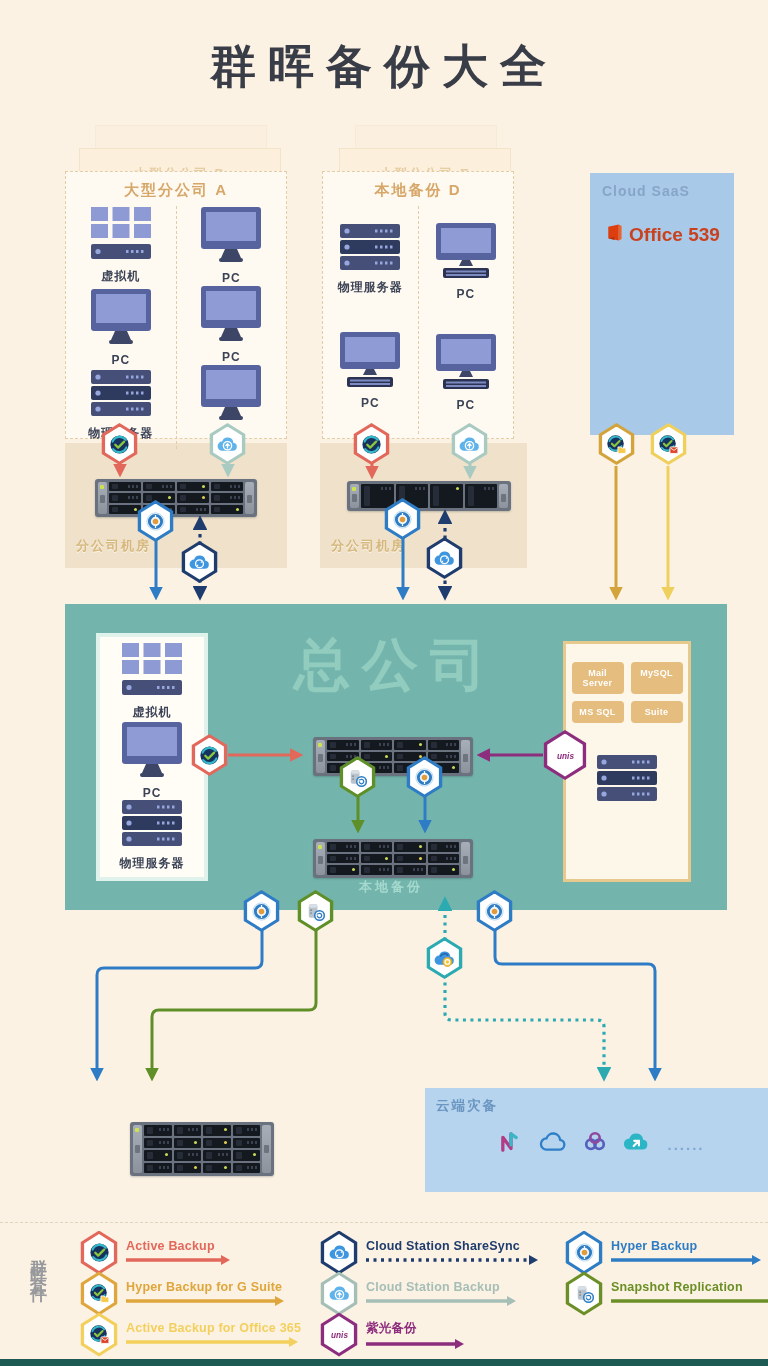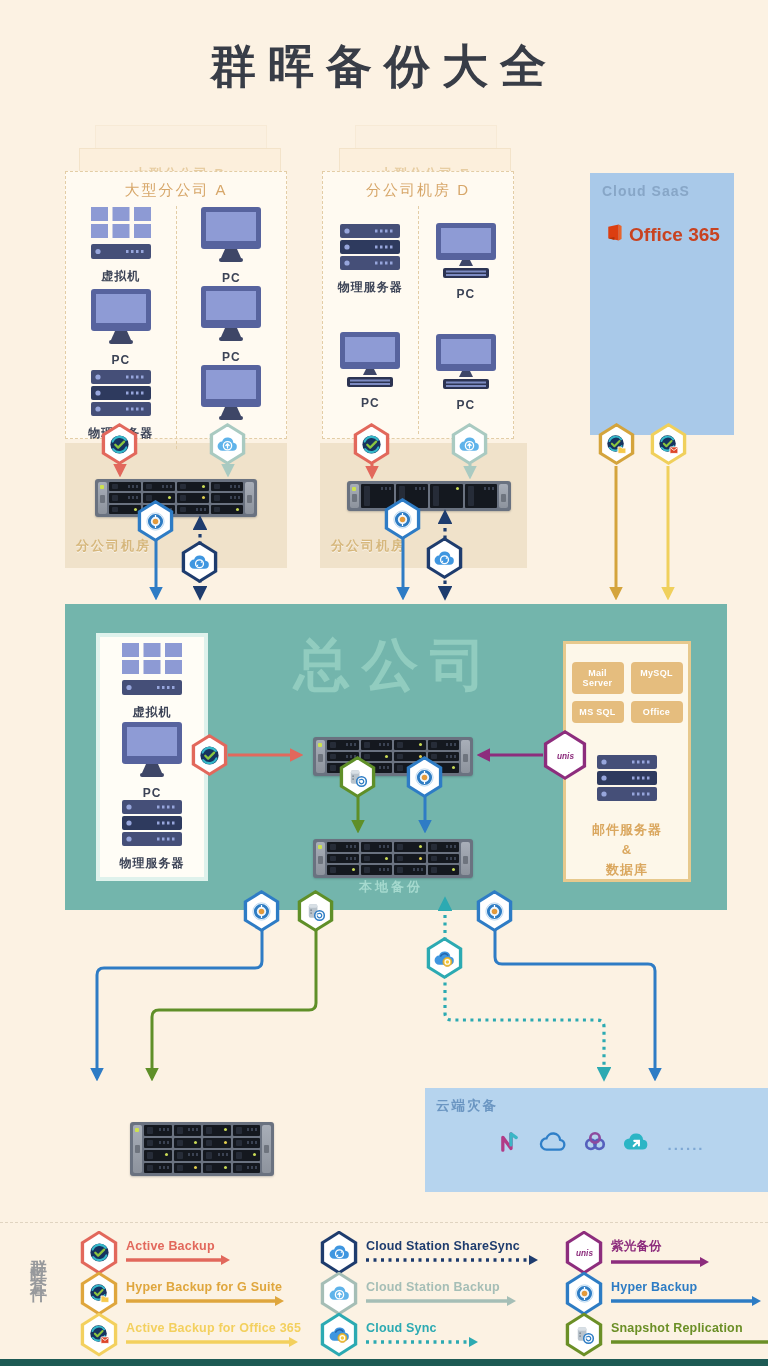--- a/index.html
+++ b/index.html
@@ -5,21 +5,21 @@
   html,body{margin:0;padding:0;background:#fcf2e3;font-family:"Liberation Sans","DejaVu Sans",sans-serif;}
   #canvas{position:relative;width:768px;height:1366px;background:#fcf2e3;overflow:hidden;}
   
   #title{position:absolute;top:36px;left:0;width:768px;text-align:center;font-size:46px;font-weight:900;
          letter-spacing:12px;color:#383d47;}
   
   .backcard{position:absolute;background:#fcefdc;border:1px solid #f3e3c9;text-align:center;}
   .backcard.faint{background:#fbf0e0;border-color:#f7ead6;}
   .backcard .bc-label{margin-top:16px;font-size:13px;font-weight:800;color:#e7cda2;letter-spacing:2px;}
   .maincard{position:absolute;background:#fffaf1;border:1px dashed #e3cda6;z-index:2;display:flex;flex-direction:column;}
-  .mc-title{text-align:center;font-size:15px;font-weight:400;color:#d7a76a;letter-spacing:2px;padding:9px 0 2px;}
+  .mc-title{text-align:center;font-size:15px;font-weight:700;color:#d7a76a;letter-spacing:2px;padding:9px 0 2px;}
   .mc-cols{flex:1;display:flex;}
   .mc-col{flex:1;display:flex;flex-direction:column;justify-content:space-around;align-items:center;padding:4px 0 10px;}
   .mc-div{width:0;border-left:1px dashed #e3cda6;margin:4px 0;}
   .dev{display:flex;flex-direction:column;align-items:center;}
   .dev-lb{margin-top:4px;font-size:12px;font-weight:800;color:#3c4356;letter-spacing:1px;}
   
   #saas{position:absolute;left:563px;top:173px;width:144px;height:262px;background:#a9c9e9;margin-left:27px;}
   #saas .saas-label{margin:10px 0 0 12px;color:#87a6c7;font-weight:800;font-size:14px;letter-spacing:1px;}
   #saas .gsuite{margin-top:55px;text-align:center;color:#5d7c8d;font-size:27px;font-weight:600;letter-spacing:1px;}
   #saas .o365{margin-top:24px;display:flex;align-items:center;justify-content:center;gap:6px;color:#c84220;
@@ -175,21 +175,21 @@
           </div>
         </div>
     </div>
   </div>
 
   <div class="backcard faint" style="left:355px;top:125px;width:140px;height:46px;"></div>
   <div class="backcard" style="left:339px;top:148px;width:170px;height:52px;z-index:1;">
     <div class="bc-label">小型分公司 E</div>
   </div>
   <div class="maincard" style="left:322px;top:171px;width:190px;height:266px;">
-    <div class="mc-title">分公司机房 D</div>
+    <div class="mc-title">本地备份 D</div>
     <div class="mc-cols">
       <div class="mc-col">
           <div class="dev">
      <div class="dev-ic"><svg width="62" height="47" viewBox="0 0 62 47">
                 <rect x="1" y="0" width="60" height="14" rx="2" fill="#454f78"></rect>
    <rect x="1" y="16" width="60" height="14" rx="2" fill="#2e3a5e"></rect>
    <rect x="1" y="32" width="60" height="14" rx="2" fill="#454f78"></rect>
    <circle cx="8" cy="7" r="2.6" fill="#97a6dc"></circle>
                 <circle cx="8" cy="23" r="2.6" fill="#97a6dc"></circle>
    <circle cx="8" cy="39" r="2.6" fill="#97a6dc"></circle>
@@ -240,21 +240,21 @@
   </div>
 
   <div id="saas">
     <div class="saas-label">Cloud SaaS</div>
     <div class="o365">
       <span id="o365-icon"><svg width="19" height="19" viewBox="0 0 20 20">
             <path d="M4.5 4 L15.5 1.5 V18.5 L4.5 16 Z" fill="#dc3e10"></path>
    <path d="M15.5 1.5 L18.5 3.2 V16.8 L15.5 18.5 Z" fill="#e8642c"></path>
    <path d="M4.5 16 L11 17.8 V14.8 Z" fill="#b23208"></path>
           </svg></span>
-      <span>Office 365</span>
+      <span>Office 539</span>
     </div>
   </div>
 
   <div class="room" style="left:65px;top:443px;width:222px;height:125px;">
     <div class="room-label">分公司机房</div>
   </div>
   <div class="room" style="left:320px;top:443px;width:207px;height:125px;">
     <div class="room-label">分公司机房</div>
   </div>
   <div class="nas" style="left:95px;top:479px;width:158px;height:34px;">
@@ -364,38 +364,33 @@
       </span>
     <span class="nas-cap"></span>
     </div>
   <div id="local-label">本地备份</div>
 
   <div id="db-card">
     <div id="db-badges">
         <span class="db-badge">Mail Server</span>
         <span class="db-badge">MySQL</span>
         <span class="db-badge">MS SQL</span>
-        <span class="db-badge">Office</span>
+        <span class="db-badge">Suite</span>
       </div>
     <div id="db-server"><svg width="62" height="47" viewBox="0 0 62 47">
           <rect x="1" y="0" width="60" height="14" rx="2" fill="#454f78"></rect>
    <rect x="1" y="16" width="60" height="14" rx="2" fill="#2e3a5e"></rect>
    <rect x="1" y="32" width="60" height="14" rx="2" fill="#454f78"></rect>
    <circle cx="8" cy="7" r="2.6" fill="#97a6dc"></circle>
           <circle cx="8" cy="23" r="2.6" fill="#97a6dc"></circle>
    <circle cx="8" cy="39" r="2.6" fill="#97a6dc"></circle>
           <line x1="36" y1="7" x2="56" y2="7" stroke="#97a6dc" stroke-width="3" stroke-dasharray="2.5 2.5"></line>
           <line x1="36" y1="23" x2="56" y2="23" stroke="#97a6dc" stroke-width="3" stroke-dasharray="2.5 2.5"></line>
           <line x1="36" y1="39" x2="56" y2="39" stroke="#97a6dc" stroke-width="3" stroke-dasharray="2.5 2.5"></line>
         </svg></div>
-    <div id="db-caption">
-        <div>邮件服务器</div>
-        <div>&amp;</div>
-        <div>数据库</div>
-      </div>
   </div>
 
   <div class="nas" style="left:130px;top:1122px;width:140px;height:50px;">
       <span class="nas-cap l"></span>
     <span class="nas-bays" style="grid-template-columns:repeat(4,1fr);grid-template-rows:repeat(4,1fr)">
         <span class="bay"></span>
         <span class="bay"></span>
         <span class="bay"></span>
         <span class="bay"></span>
         <span class="bay"></span>
@@ -814,41 +809,20 @@
     <div class="lg-right">
       <div class="lg-label" style="color:#a5beb6">Cloud Station Backup</div>
       <svg width="150" height="12">
         <line x1="0" y1="6" x2="141" y2="6" stroke="#a5beb6" stroke-width="3.4"></line>
         <polygon points="141,1 150,6 141,11" fill="#a5beb6"></polygon>
       </svg>
     </div>
         </div>
         <div class="lg-item">
     <span class="hex" style="position:relative;">
-      <span class="hx-o" style="background:#2caab2"></span>
-      <span class="hx-i"></span>
-      <span class="hx-ic">
-              <svg width="23" height="23" viewBox="0 0 24 24">
-                <path d="M6.5 18.5 h11 a4.2 4.2 0 0 0 .6 -8.36 A6 6 0 0 0 6.4 8.9 a4.8 4.8 0 0 0 .1 9.6 Z" fill="#3f96e0"></path>
-   <path d="M8 9.5 a4.5 4.5 0 0 1 7.5 -1" stroke="#2566ae" stroke-width="1.6" fill="none" stroke-linecap="round"></path>
-   <circle cx="15" cy="15.6" r="4.6" fill="#f3c73b" stroke="#d9a32e" stroke-width="1"></circle>
-   <circle cx="15" cy="15.6" r="2.4" fill="none" stroke="#fff" stroke-width="1.2"></circle>
-              </svg>
-            </span>
-    </span>
-    <div class="lg-right">
-      <div class="lg-label" style="color:#2caab2">Cloud Sync</div>
-      <svg width="112" height="12">
-        <line x1="0" y1="6" x2="103" y2="6" stroke="#2caab2" stroke-width="3.4" stroke-dasharray="3 4.5"></line>
-        <polygon points="103,1 112,6 103,11" fill="#2caab2"></polygon>
-      </svg>
-    </div>
-        </div>
-        <div class="lg-item">
-    <span class="hex" style="position:relative;">
       <span class="hx-o" style="background:#8d2d7d"></span>
       <span class="hx-i"></span>
       <span class="hx-ic">
               <svg width="23" height="23" viewBox="0 0 24 24">
                 <text x="12" y="15.5" text-anchor="middle" font-size="8.6" font-weight="800" font-style="italic" fill="#8d2d7d" font-family="Liberation Sans, DejaVu Sans, sans-serif">unis</text>
               </svg>
             </span>
     </span>
     <div class="lg-right">
       <div class="lg-label" style="color:#8d2d7d">紫光备份</div>

